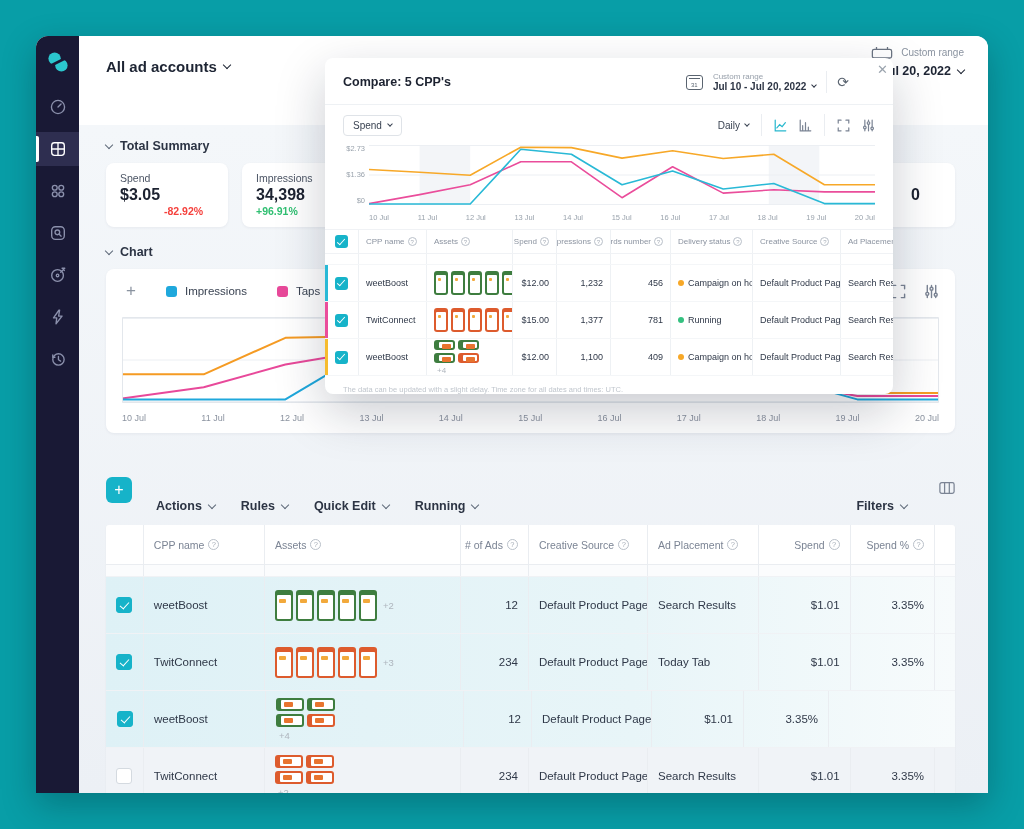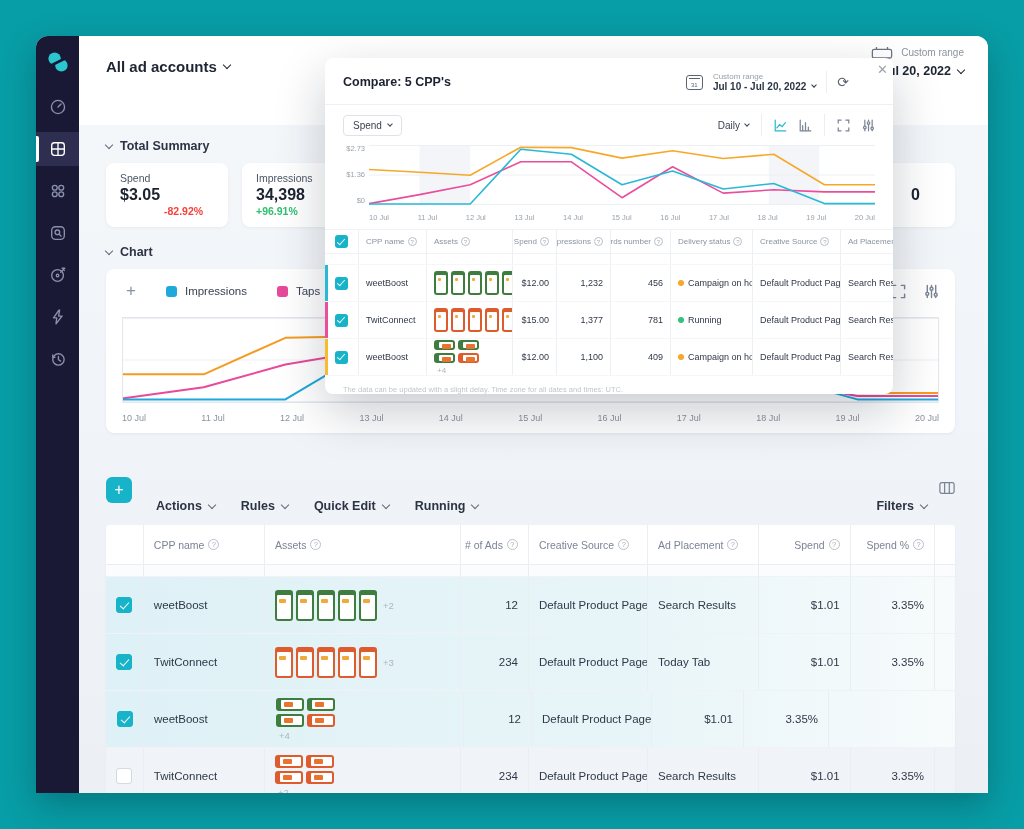--- a/index.html
+++ b/index.html
@@ -49,21 +49,21 @@
   .cc-icons svg { width:15px; height:15px; stroke:currentColor; fill:none; stroke-width:1.5; stroke-linecap:round; }
   .plot-wrap { margin-top:16px; }
   .xlabels { display:flex; justify-content:space-between; margin-top:6px; font-size:9px; color:#8B93A0; }
   
   .tsec { margin-top:34px; position:relative; }
   .toolbar { display:flex; align-items:center; }
   .add-btn { width:26px; height:26px; border-radius:6px; background:#16B3C9; color:#fff; font-size:16px; display:flex; align-items:center; justify-content:center; cursor:pointer; }
   .menus { display:flex; gap:26px; margin-left:24px; }
   .menu-btn { font-size:12.5px; font-weight:700; color:#2C3444; display:flex; align-items:center; gap:7px; cursor:pointer;margin-top:32px; }
   .menu-btn .cv { border-color:#5E6978; }
-  .tb-right { margin-left:auto; display:flex; align-items:center; gap:12px; }
+  .tb-right { margin-left:auto; display:flex; align-items:center; gap:32px; }
   .search { width:142px; height:27px; background:#fff; border:1px solid #DFE3E8; border-radius:4px; display:flex; align-items:center; padding:0 8px; gap:6px; }
   .search input { border:0; outline:0; width:100%; font-size:11px; color:#3A4352; font-family:"Liberation Sans",sans-serif; background:transparent; }
   .search input::placeholder { color:#9AA3AD; }
   .search svg, .col-icon svg, .filters-caret { color:#7B8494; }
   .col-icon svg { width:16px; height:14px; stroke:currentColor; fill:none; stroke-width:1.4; }
   .tooltip { position:absolute; left:39px; top:29px; width:250px; height:31px; background:#fff; border:1px solid #27B6C7; border-radius:6px; box-shadow:0 8px 20px rgba(30,40,60,.12); display:flex; align-items:center; padding:0 17px; font-size:12px; color:#2C3444; z-index:4; }
   .btable { margin-top:12px; background:#fff; border-radius:3px; box-shadow:0 1px 2px rgba(30,40,60,.05); overflow:hidden; }
   .trow { display:flex; align-items:stretch; }
   .tcell { border-right:1px solid #EAEDF1; display:flex; align-items:center; padding:0 10px; font-size:11.5px; color:#2F3848; overflow:hidden; white-space:nowrap; }
   .tcell.r { justify-content:flex-end; }

